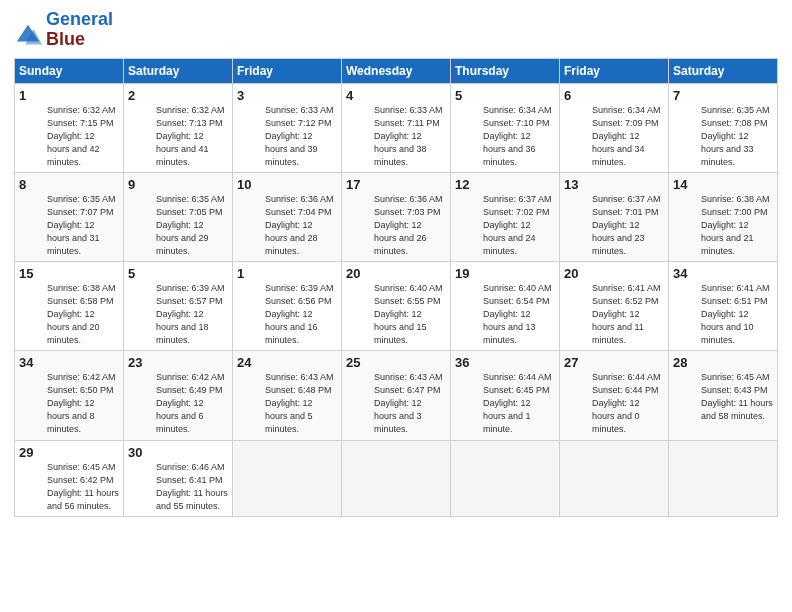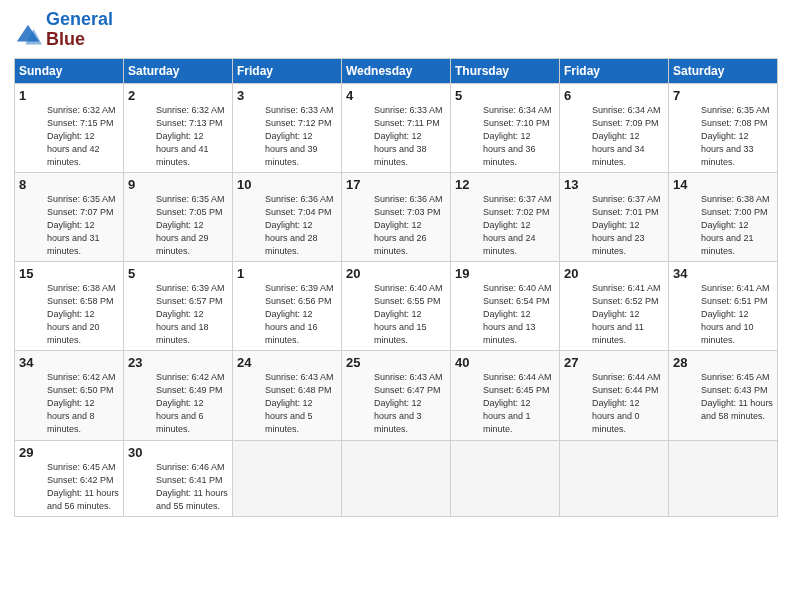--- a/index.html
+++ b/index.html
@@ -235,21 +235,21 @@
           </td>
           <td>
             <span class="day-num">24</span>
             <div class="day-info">Sunrise: 6:43 AM<br>Sunset: 6:48 PM<br>Daylight: 12 hours and 5 minutes.</div>
           </td>
           <td>
             <span class="day-num">25</span>
             <div class="day-info">Sunrise: 6:43 AM<br>Sunset: 6:47 PM<br>Daylight: 12 hours and 3 minutes.</div>
           </td>
           <td>
-            <span class="day-num">40</span>
+            <span class="day-num">36</span>
             <div class="day-info">Sunrise: 6:44 AM<br>Sunset: 6:45 PM<br>Daylight: 12 hours and 1 minute.</div>
           </td>
           <td>
             <span class="day-num">27</span>
             <div class="day-info">Sunrise: 6:44 AM<br>Sunset: 6:44 PM<br>Daylight: 12 hours and 0 minutes.</div>
           </td>
           <td>
             <span class="day-num">28</span>
             <div class="day-info">Sunrise: 6:45 AM<br>Sunset: 6:43 PM<br>Daylight: 11 hours and 58 minutes.</div>
           </td>

